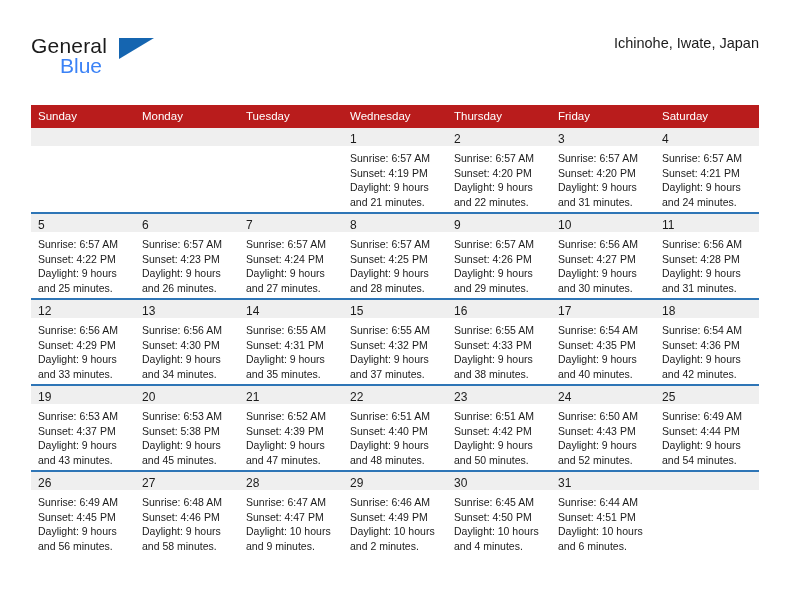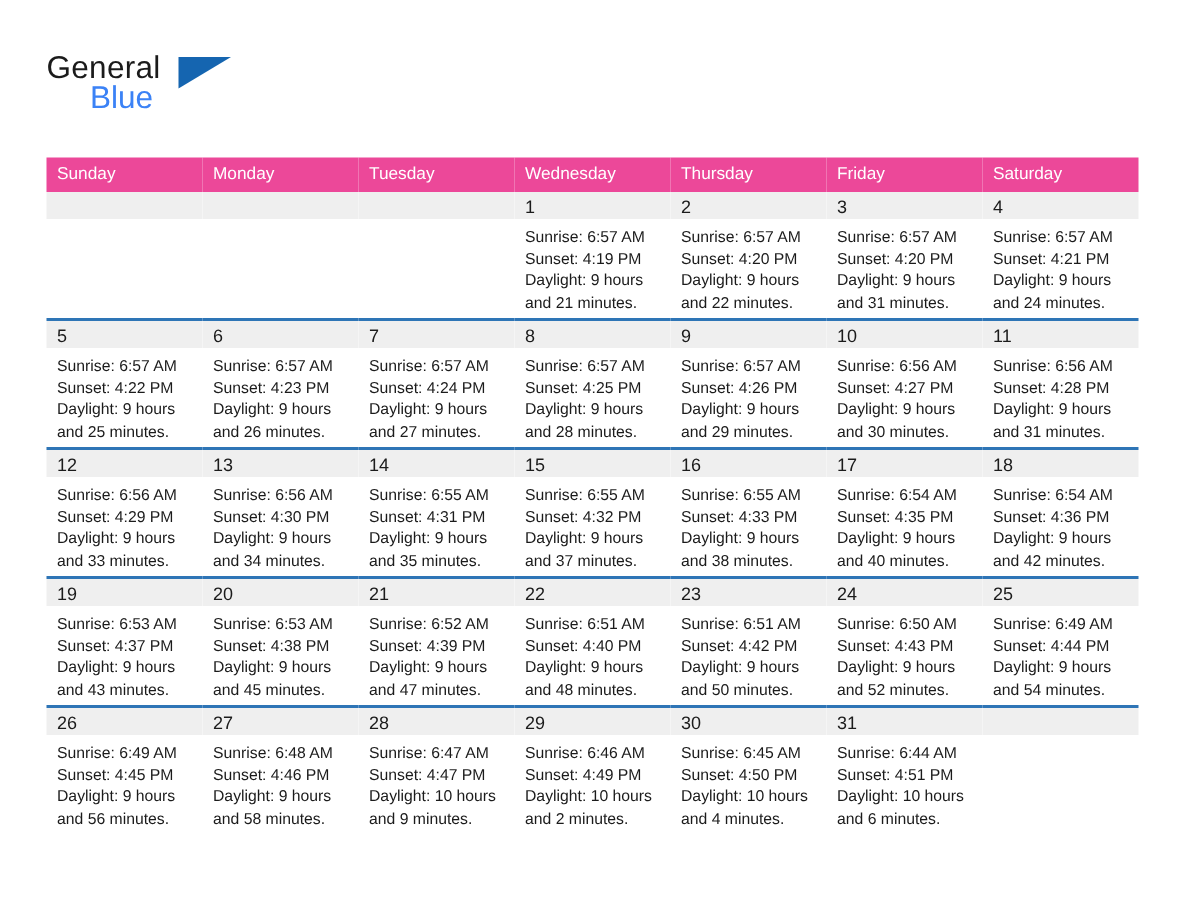--- a/index.html
+++ b/index.html
@@ -87,21 +87,21 @@
   
   .calendar {
     position: absolute;
     left: 31px;
     top: 105px;
     width: 728px;
     border-collapse: collapse;
     table-layout: fixed;
   }
   .calendar th {
-    background: #ec4899;
+    background: #b91c1c;
     color: #ffffff;
     font-size: 11.5px;
     font-weight: normal;
     text-align: left;
     padding: 5px 0 6px 7px;
     height: 10px;
     border: none;
   }
   .calendar td {
     vertical-align: top;
@@ -145,20 +145,21 @@
 <div class="page">
 
   <div class="topbar">
     <div class="brand">
       <span class="brand-general">General</span>
       <span class="brand-tri"></span>
       <span class="brand-blue">Blue</span>
     </div>
 
     <div class="title-wrap">
+      <div class="cal-subtitle">Ichinohe, Iwate, Japan</div>
     </div>
   </div>
 
   <table class="calendar">
     <thead>
       <tr>
         <th>Sunday</th>
         <th>Monday</th>
         <th>Tuesday</th>
         <th>Wednesday</th>
@@ -355,21 +356,21 @@
               <div class="cell-line">Sunrise: 6:53 AM</div>
               <div class="cell-line">Sunset: 4:37 PM</div>
               <div class="cell-line">Daylight: 9 hours</div>
               <div class="cell-line">and 43 minutes.</div>
             </div>
           </td>
           <td class="day-cell">
             <div class="daynum-band"><span class="daynum">20</span></div>
             <div class="cell-body">
               <div class="cell-line">Sunrise: 6:53 AM</div>
-              <div class="cell-line">Sunset: 4:38 PM</div>
+              <div class="cell-line">Sunset: 5:38 PM</div>
               <div class="cell-line">Daylight: 9 hours</div>
               <div class="cell-line">and 45 minutes.</div>
             </div>
           </td>
           <td class="day-cell">
             <div class="daynum-band"><span class="daynum">21</span></div>
             <div class="cell-body">
               <div class="cell-line">Sunrise: 6:52 AM</div>
               <div class="cell-line">Sunset: 4:39 PM</div>
               <div class="cell-line">Daylight: 9 hours</div>

